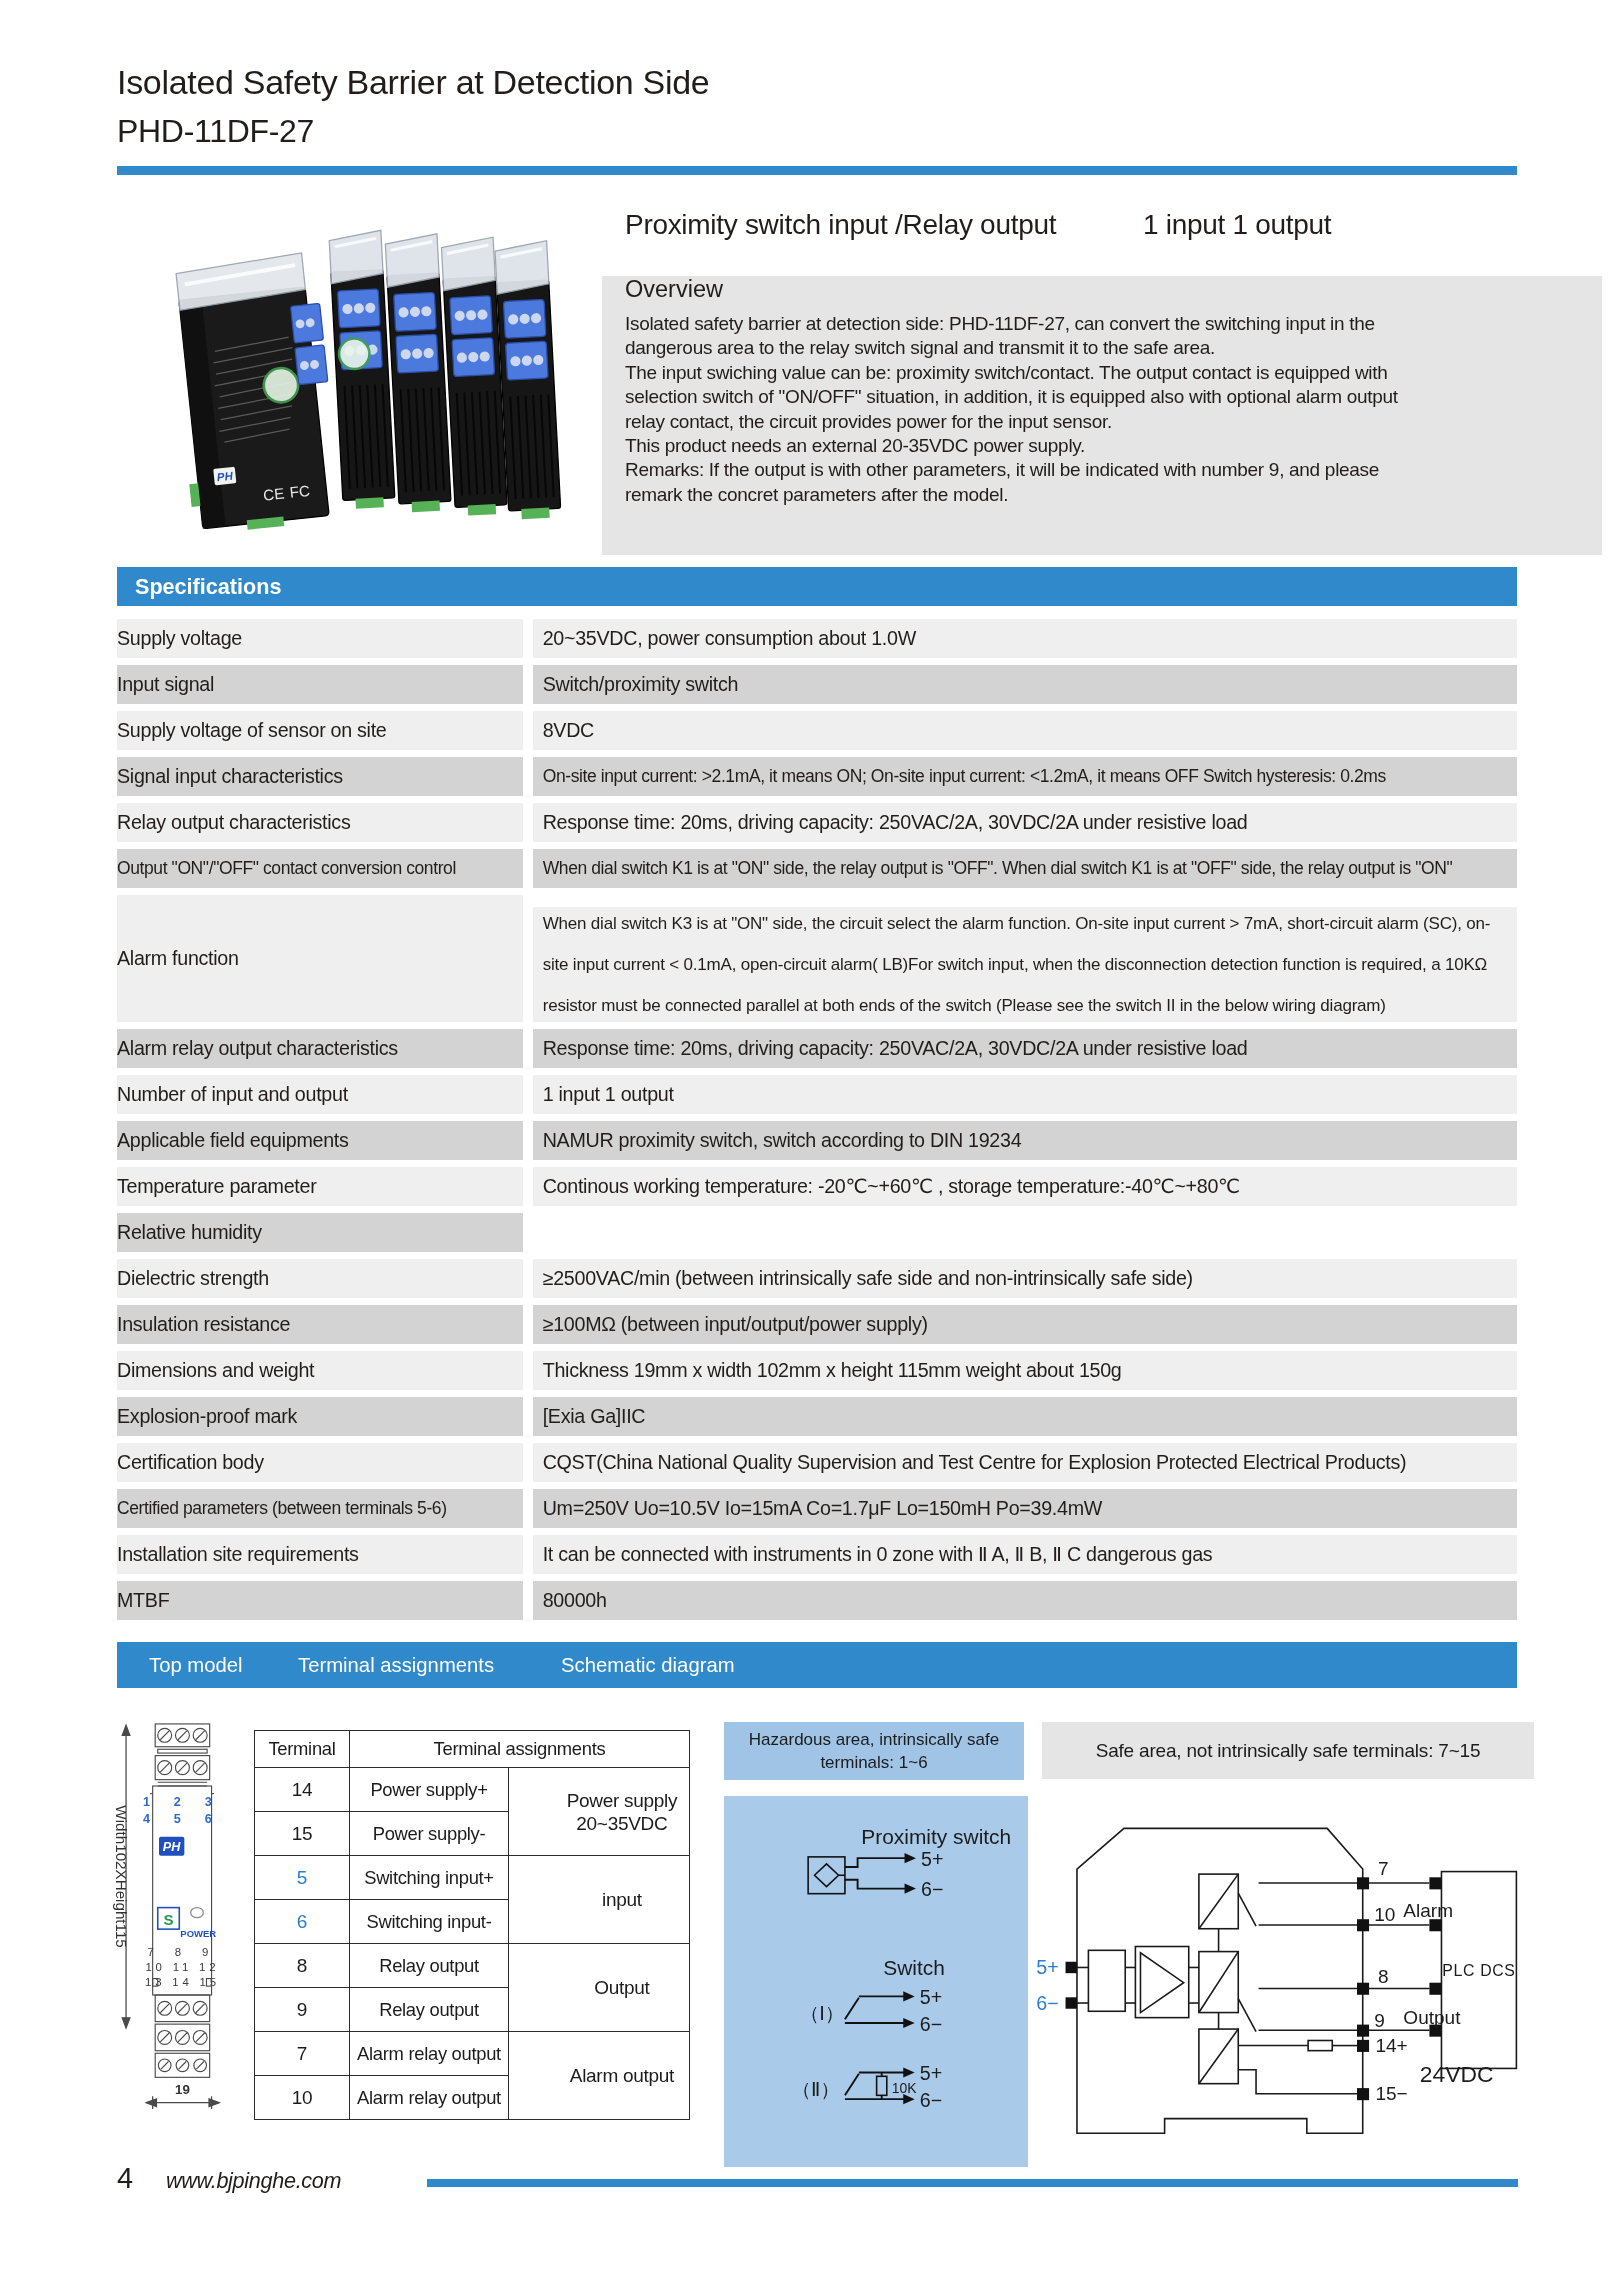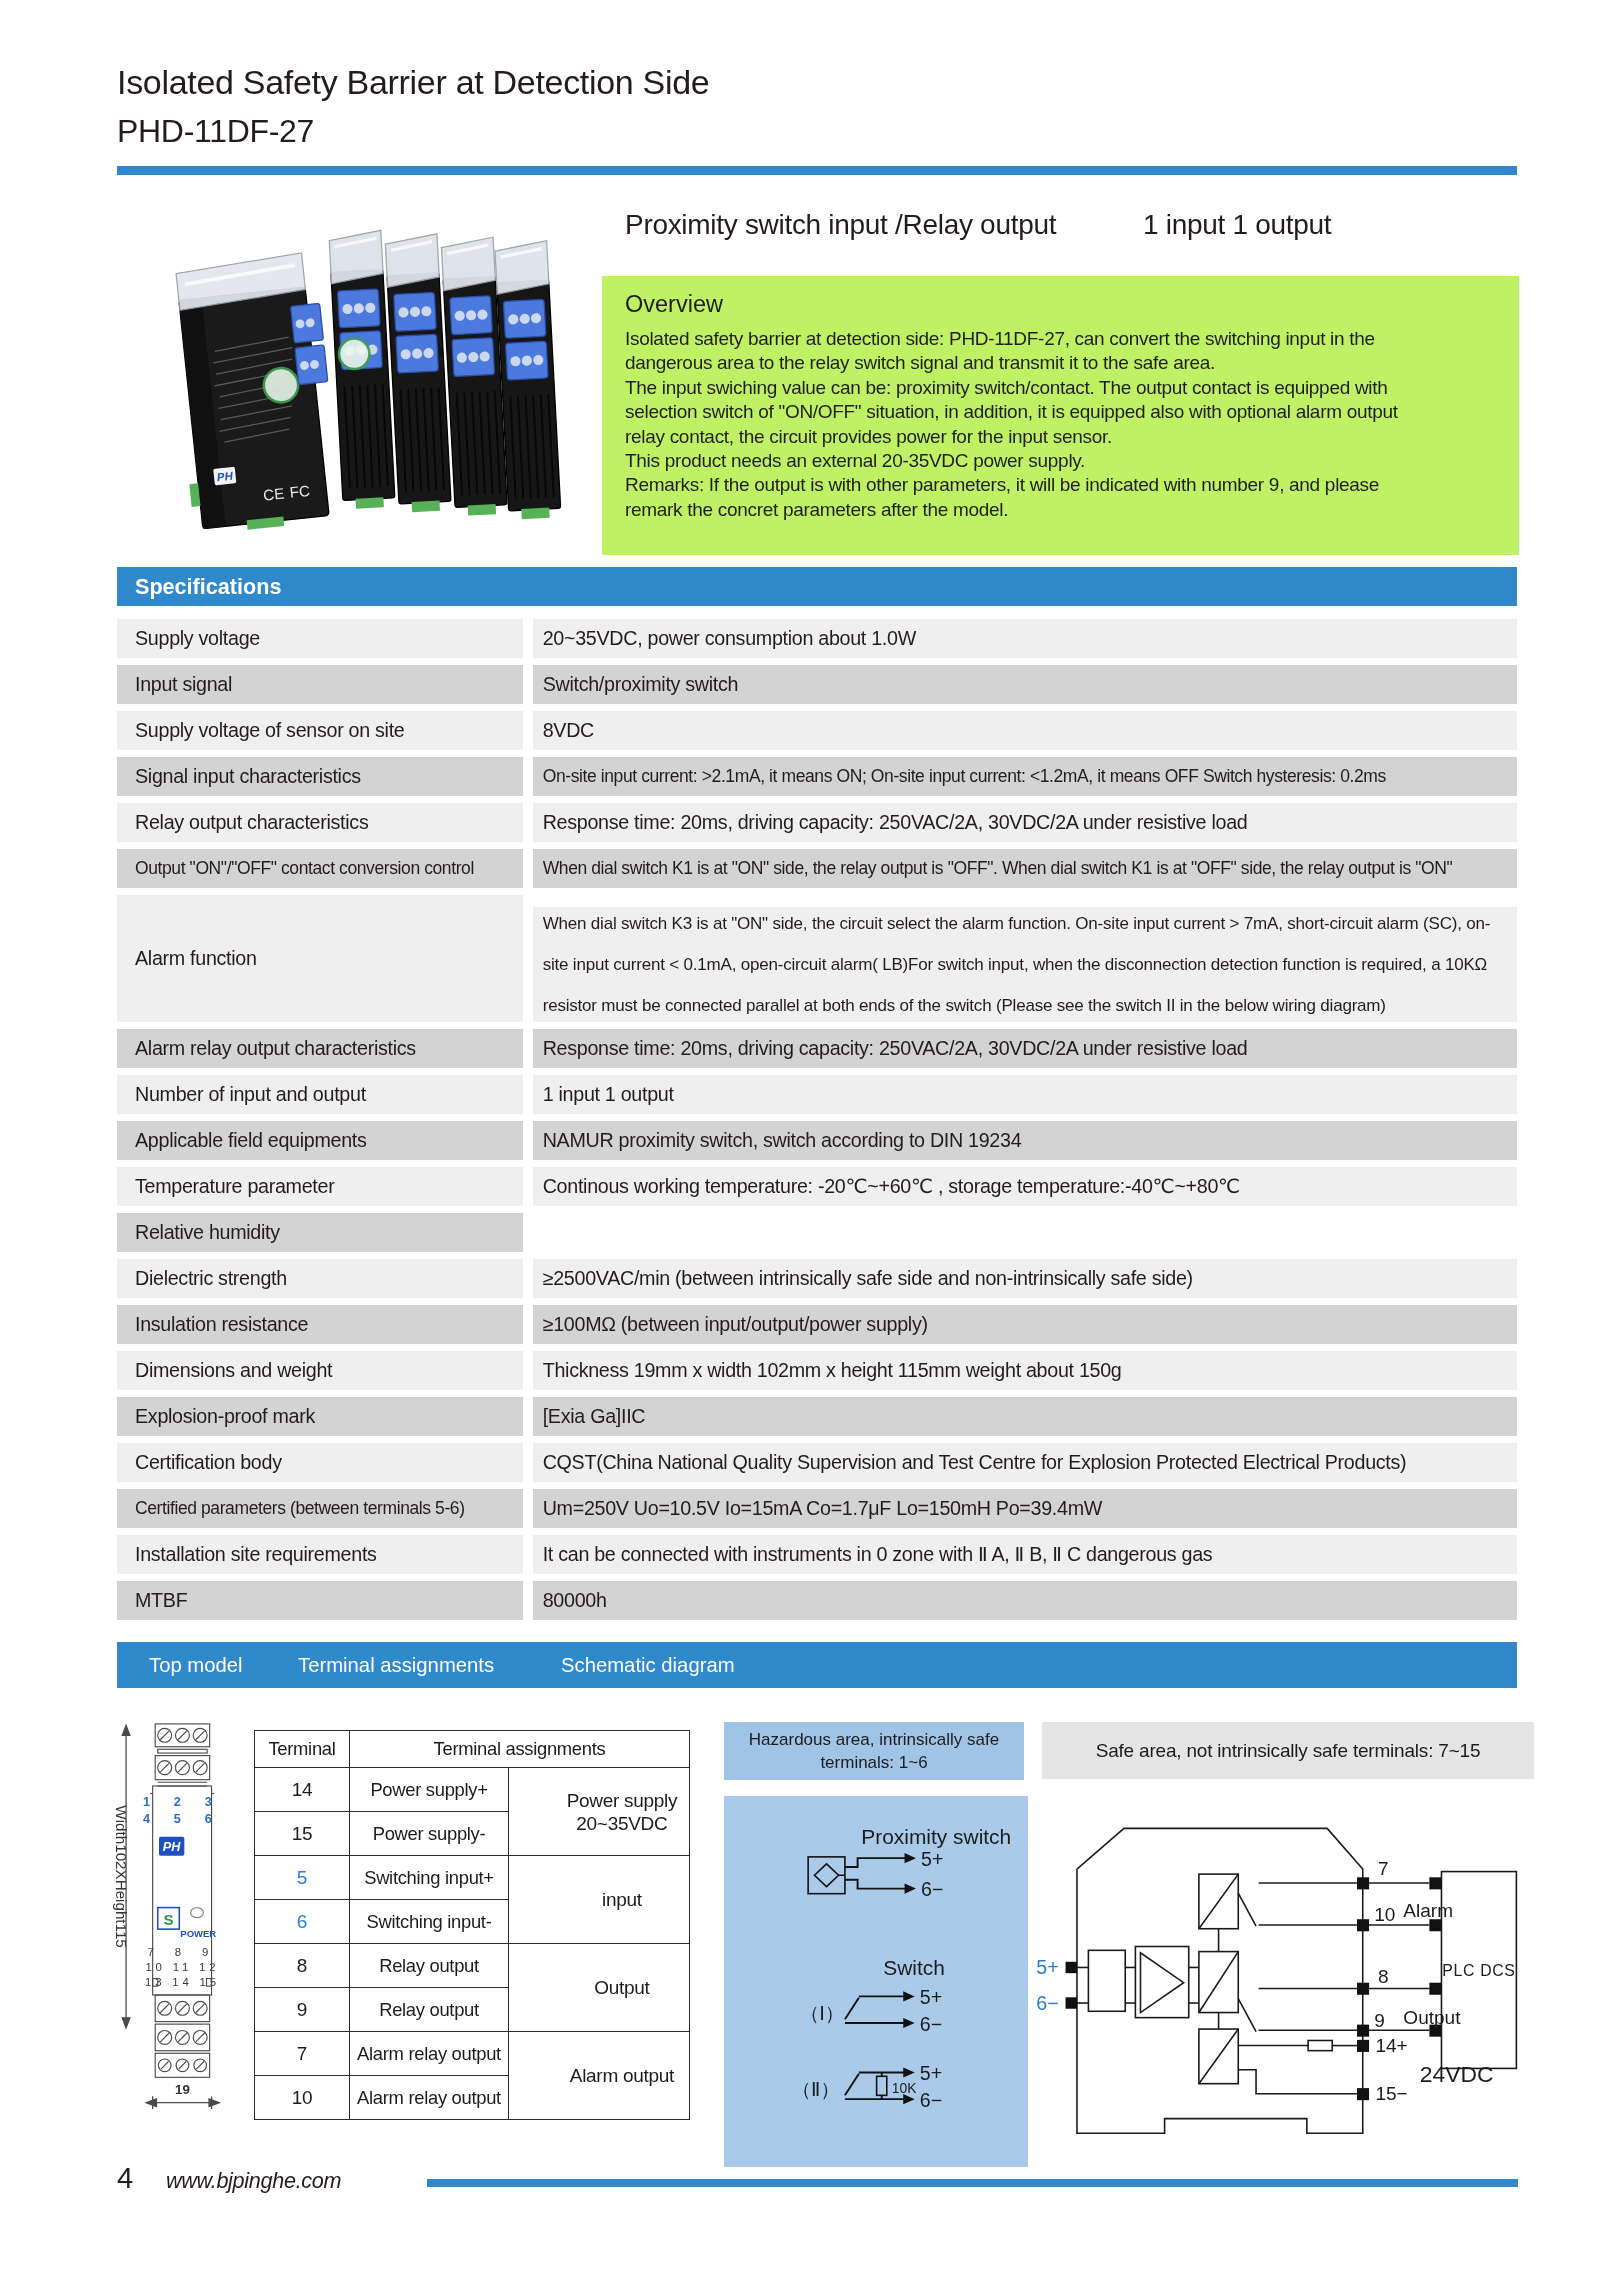--- a/index.html
+++ b/index.html
@@ -6,32 +6,32 @@
   #page{position:relative;width:1620px;height:2273px;background:#fff;overflow:hidden;
         font-family:"Liberation Sans","DejaVu Sans",sans-serif;color:#221d1a;}
   .abs{position:absolute;}
   
   #page-title{left:117px;top:63px;font-size:34px;letter-spacing:-0.3px;}
   #page-model{left:117px;top:113px;font-size:32px;letter-spacing:-0.3px;}
   #title-rule{left:117px;top:166px;width:1400px;height:9px;background:#3089cb;}
   
   #intro-heading-left{left:625px;top:209px;font-size:28px;letter-spacing:-0.3px;}
   #intro-heading-right{left:1143px;top:209px;font-size:28px;letter-spacing:-0.3px;}
-  #overview-box{left:602px;top:276px;width:917px;height:279px;background:#bef264;box-sizing:border-box;padding:15px 23px;}
+  #overview-box{left:602px;top:276px;width:1000px;height:279px;background:#e5e5e5;box-sizing:border-box;padding:0 23px;}
   #overview-title{font-size:23.5px;margin:0 0 9px 0;font-weight:normal;}
   #overview-body{font-size:19px;line-height:24.4px;white-space:pre-line;letter-spacing:-0.3px;}
   
   #spec-header{left:117px;top:567px;width:1400px;height:39px;background:#3089cb;color:#ffffff;
                font-size:21.6px;font-weight:bold;line-height:39px;padding-left:18px;box-sizing:border-box;}
   #spec-rows{left:117px;top:619px;width:1400px;}
   .spec-row{display:flex;margin-bottom:7px;height:39px;}
   .spec-row.tall{height:127px;}
   .spec-row.light .spec-label,.spec-row.light .spec-value{background:#efefef;}
   .spec-row.dark .spec-label,.spec-row.dark .spec-value{background:#d3d3d3;}
-  .spec-label{width:406px;box-sizing:border-box;padding-left:18px;display:flex;align-items:center;
+  .spec-label{width:406px;box-sizing:border-box;display:flex;align-items:center;
               font-size:19.7px;flex-shrink:0;letter-spacing:-0.3px;}
   .spec-label.sm{font-size:17.5px;letter-spacing:-0.4px;}
   .spec-value{flex:1;margin-left:9.5px;box-sizing:border-box;padding:0 7.6px 0 10.2px;display:flex;align-items:center;
               font-size:19.7px;letter-spacing:-0.3px;}
   .spec-value.s{font-size:17.5px;letter-spacing:-0.4px;}
   .spec-value.xs{font-size:17px;line-height:41px;letter-spacing:-0.2px;margin-top:12px;}
   
   #tabs-bar{left:117px;top:1642px;width:1400px;height:46px;background:#3089cb;color:#fff;}
   .tab-item{position:absolute;top:0;height:46px;line-height:46px;font-size:20.3px;}
   #tab-0{left:32px;} #tab-1{left:181px;} #tab-2{left:444px;}

